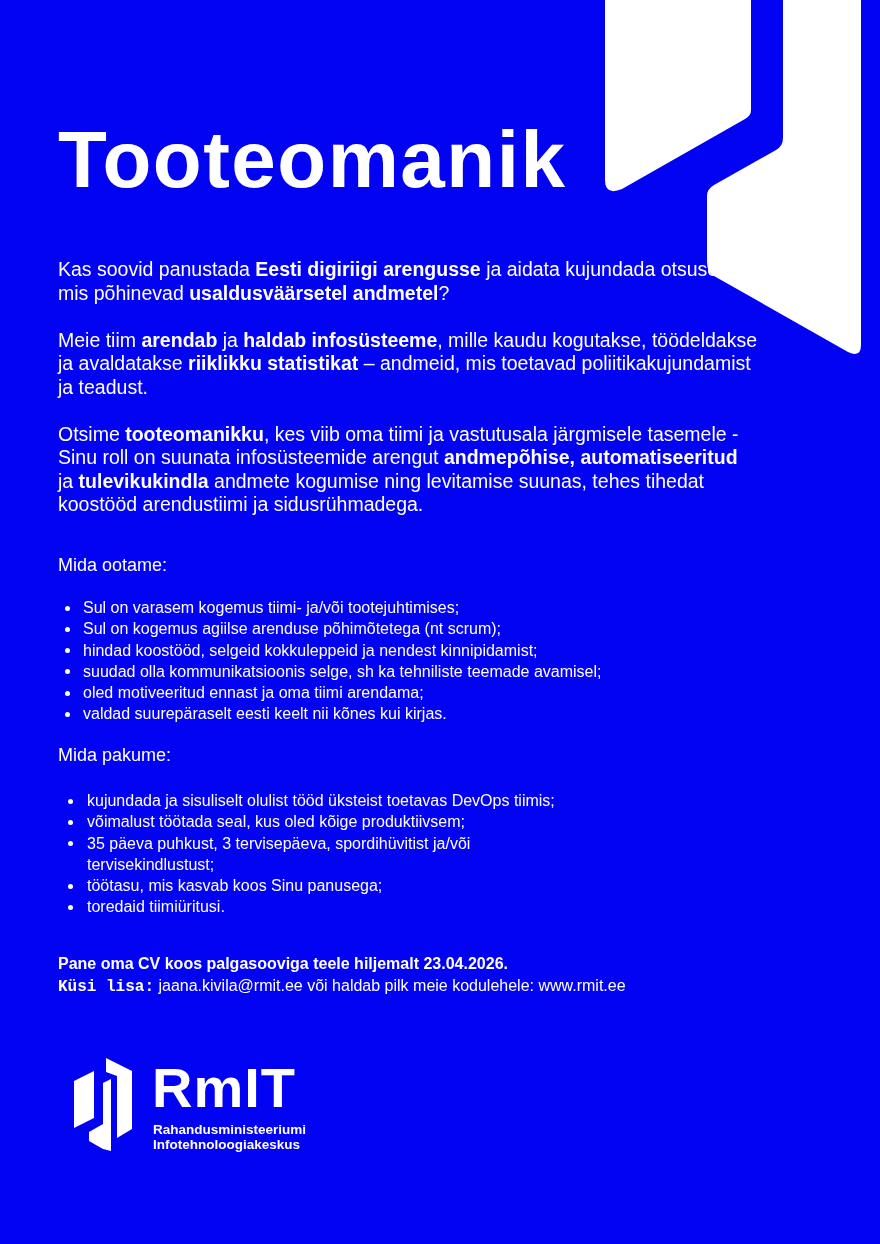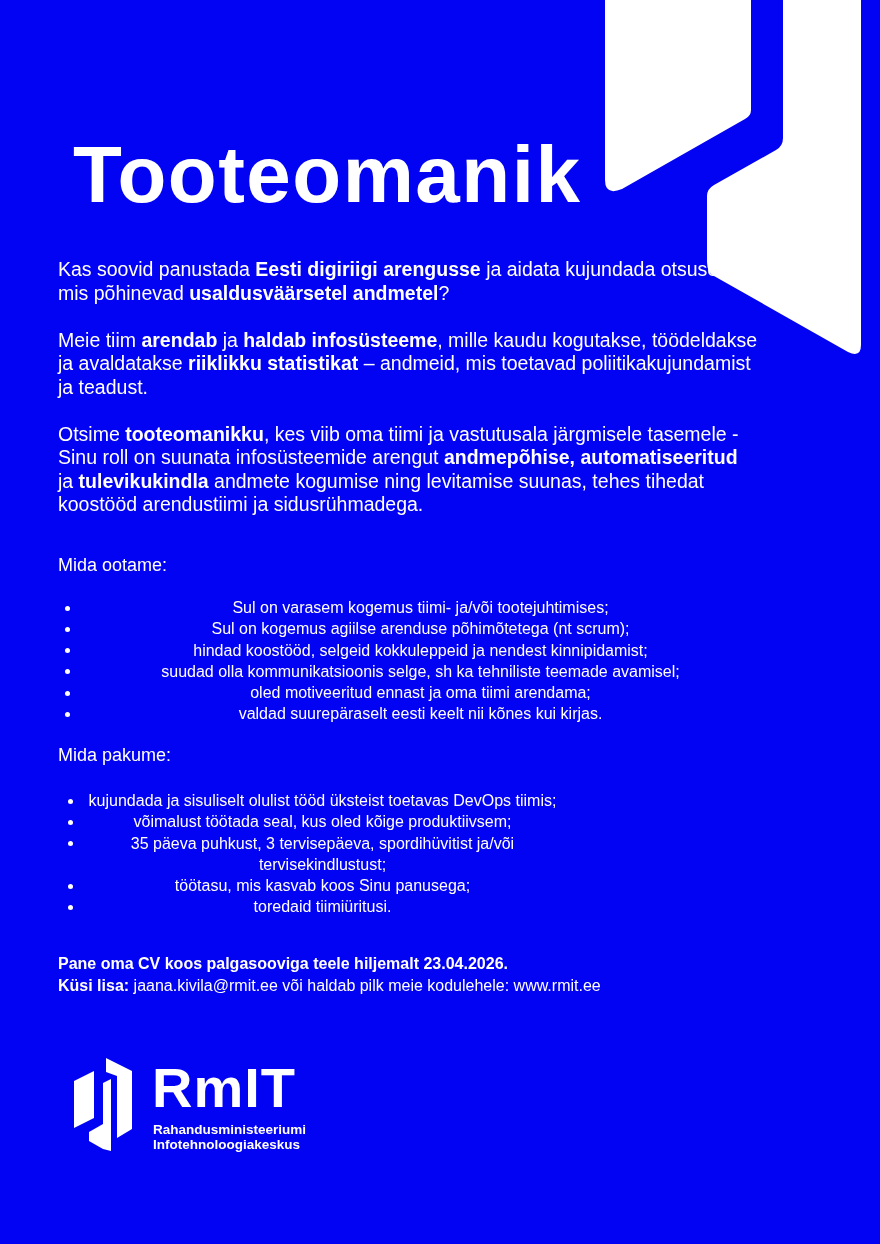--- a/index.html
+++ b/index.html
@@ -7,50 +7,50 @@
       width: 880px; height: 1244px; overflow: hidden;
       background: #0303F4;
       color: #ffffff;
       font-family: "Liberation Sans", "DejaVu Sans", sans-serif;
       position: relative;
     }
     .deco { position: absolute; left: 0; top: 0; width: 880px; height: 380px; }
     .title {
       position: absolute; left: 58px; top: 112px;
       font-size: 80px; font-weight: bold; letter-spacing: 1.5px;
-      line-height: 96px; margin: 15px;
+      line-height: 96px; margin: 0;
     }
     .intro {
       position: absolute; left: 58px; top: 258px; width: 700px;
       font-size: 19.5px; line-height: 23.5px;
     }
     .intro p { margin: 0 0 23.5px 0; }
     .intro b { font-weight: bold; }
     .section-h {
       position: absolute; left: 58px;
       font-size: 18px; font-weight: normal; margin: 0;
     }
     .list {
       position: absolute; left: 58px; margin: 0; padding: 0; list-style: none;
-      font-size: 16px; line-height: 21.3px; text-align: center;
+      font-size: 16px; line-height: 21.3px;
     }
     .list li { position: relative; }
     .list li .dot {
       position: absolute; top: 8.5px; width: 5px; height: 5px; border-radius: 50%; background: #fff;
     }
     .list.l1 li { padding-left: 25px; }
     .list.l1 li .dot { left: 7px; }
     .list.l2 li { padding-left: 29px; }
     .list.l2 li .dot { left: 10px; }
     .contact {
       position: absolute; left: 58px; top: 953px; font-size: 16px; line-height: 22px;
     }
     .contact .l1 { font-weight: bold; font-weight: 600; }
     .contact .date { font-weight: bold; }
-    .contact .ask { font-weight: bold; }
+    .contact .ask { font-weight: bold; font-family: Liberation Mono, monospace; }
     .logo { position: absolute; left: 68px; top: 1052px; width: 260px; height: 110px; }
     .logo svg { position: absolute; left: 0; top: 0; }
     .logo-word {
       position: absolute; left: 84px; top: 6px;
       font-size: 56px; font-weight: bold; line-height: 60px; letter-spacing: 1px;
     }
     .logo-sub {
       position: absolute; left: 85px; top: 70px;
       font-size: 13.5px; line-height: 15px; font-weight: bold; font-weight: 600;
     }

